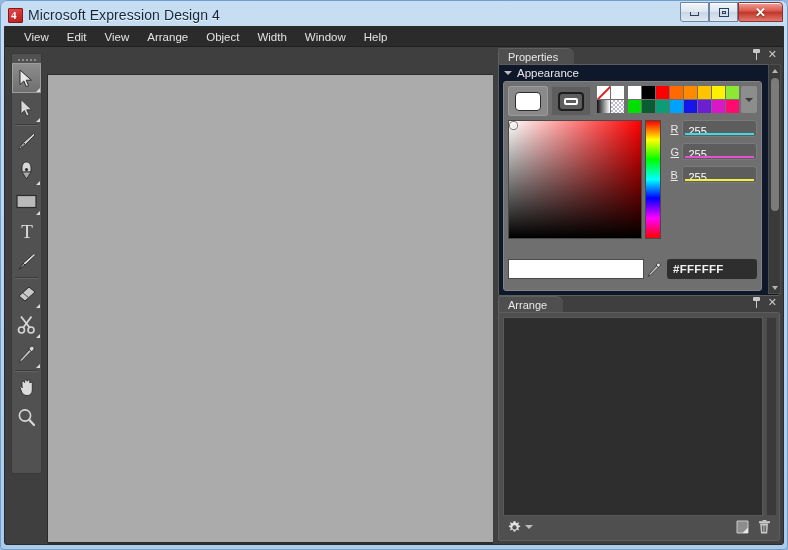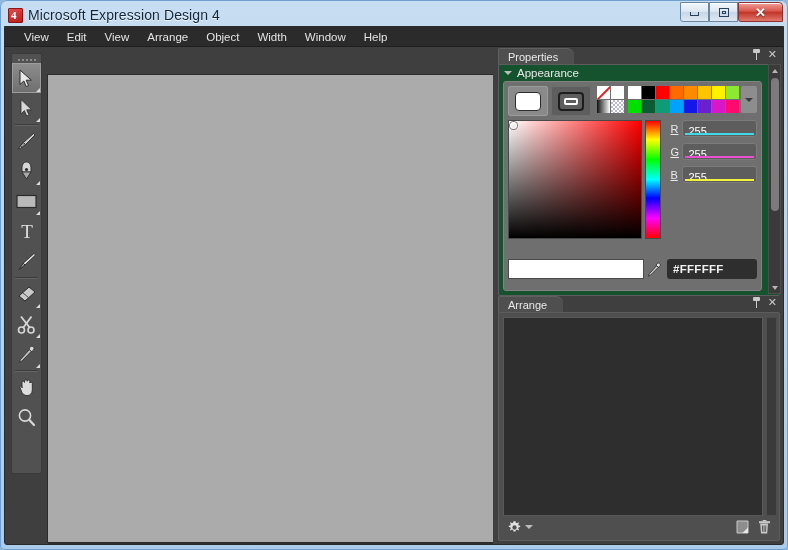--- a/index.html
+++ b/index.html
@@ -131,21 +131,21 @@
   .pin-icon{ position:relative; width:9px; height:11px; }
   .pin-icon::before{content:"";position:absolute;left:1px;top:0;width:7px;height:4px;background:#c9c9c9;border-radius:1px;}
   .pin-icon::after{content:"";position:absolute;left:4px;top:4px;width:1px;height:7px;background:#c9c9c9;}
   .x-icon{ color:#c9c9c9; font-size:11px; line-height:11px; font-family:"Liberation Sans",sans-serif;}
 
   #properties-panel{
     position:absolute; left:0; right:0; top:0; height:248px;
   }
   #prop-body{
     position:absolute; left:3px; right:3px; top:16px; bottom:0;
-    background:#14532d; border:1px solid #5d5d5d; border-radius:0 2px 2px 2px;
+    background:#0f172a; border:1px solid #5d5d5d; border-radius:0 2px 2px 2px;
   }
   #appearance-head{
     height:15px; display:flex; align-items:center; gap:5px; padding-left:5px;
   }
   .tri{ width:0;height:0;border-left:4px solid transparent;border-right:4px solid transparent;border-top:4px solid #bdbdbd;}
   #appearance-head .lbl{ font-size:11.5px; color:#e9e9e9; }
 
   #appearance-body{
     position:absolute; left:4px; right:17px; top:16px; bottom:4px;
     background:#6f6f6f; border:1px solid #828282; border-radius:3px; padding:4px;

